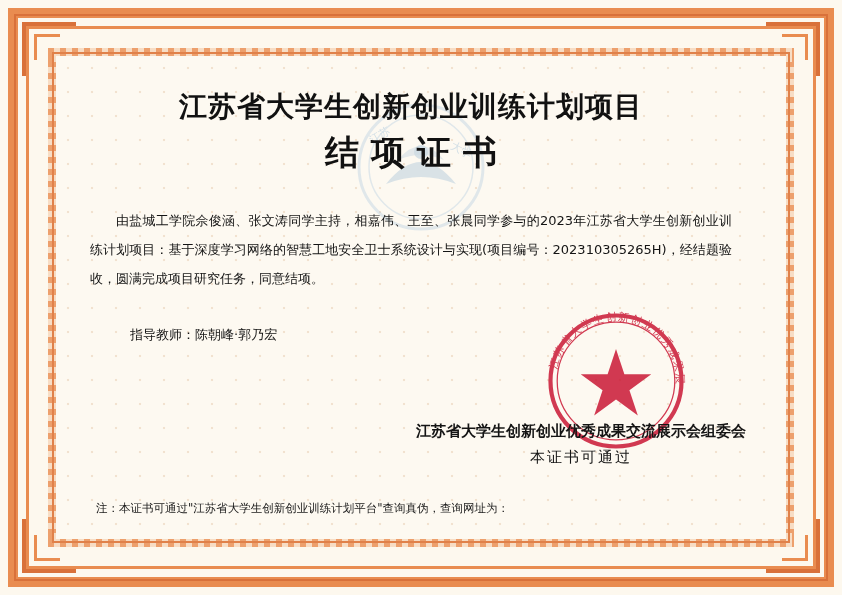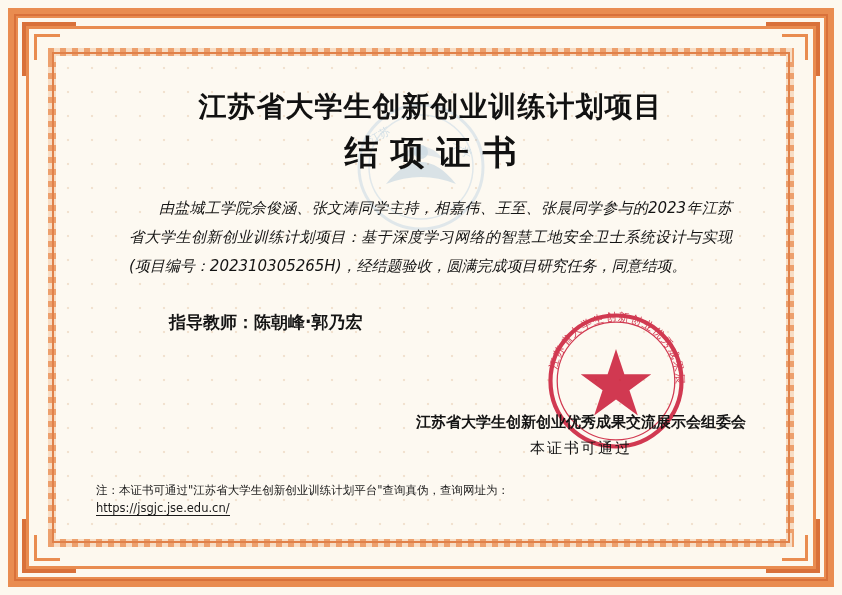--- a/index.html
+++ b/index.html
@@ -105,21 +105,21 @@
     transform: translateX(-50%);
     width: 150px;
     height: 150px;
     opacity: .30;
     pointer-events: none;
   }
 
   .content {
     position: absolute;
     left: 0; top: 0; right: 0; bottom: 0;
-    padding: 26px 48px 0 67px;
+    padding: 26px 48px 0 28px;
     box-sizing: border-box;
     border-radius: 14px;
   }
 
   .title-main {
     text-align: center;
     font-family: "DejaVu Sans", "Liberation Sans", sans-serif;
     font-weight: bold;
     font-size: 28px;
     letter-spacing: 1px;
@@ -130,45 +130,43 @@
     text-align: center;
     font-weight: bold;
     font-size: 34px;
     letter-spacing: 12px;
     color: #111;
     margin-top: 4px;
     text-indent: 12px;
   }
 
   .body-text {
-    margin-top: 18px;
-    font-size: 15px;
+    margin-top: 30px;
+    font-size: 13px;
     line-height: 29px;
     color: #141414;
     text-align: justify;
     text-justify: inter-ideograph;
     padding: 0 6px;
-    font-style: italic;
   }
   .body-text p { margin: 0; text-indent: 2em; }
 
   .fields {
     margin-top: 26px;
     padding-left: 46px;
-    font-size: 17px;
+    font-size: 13px;
     line-height: 31px;
     color: #141414;
-    font-weight: bold;
   }
   .field-row { white-space: nowrap; }
 
   .signature {
     position: absolute;
     right: 40px;
-    bottom: 78px;
+    bottom: 69px;
     text-align: center;
     font-size: 15px;
     line-height: 26px;
     color: #141414;
     font-weight: bold;
   }
   .sign-date {
     letter-spacing: 2px;
     font-weight: normal;
   }
@@ -255,17 +253,16 @@
       </text>
     </svg>
 
     <div class="signature">
       <div>江苏省大学生创新创业优秀成果交流展示会组委会</div>
       <div class="sign-date">本证书可通过</div>
     </div>
 
     <div class="note">
       <span>注：</span><span>本证书可通过"江苏省大学生创新创业训练计划平台"查询真伪，查询网址为：</span><br>
-      <a class="note-url" href="#">https://jsgjc.jse.edu.cn/</a>
     </div>
 
   </div>
 </div>
 
 </body></html>

